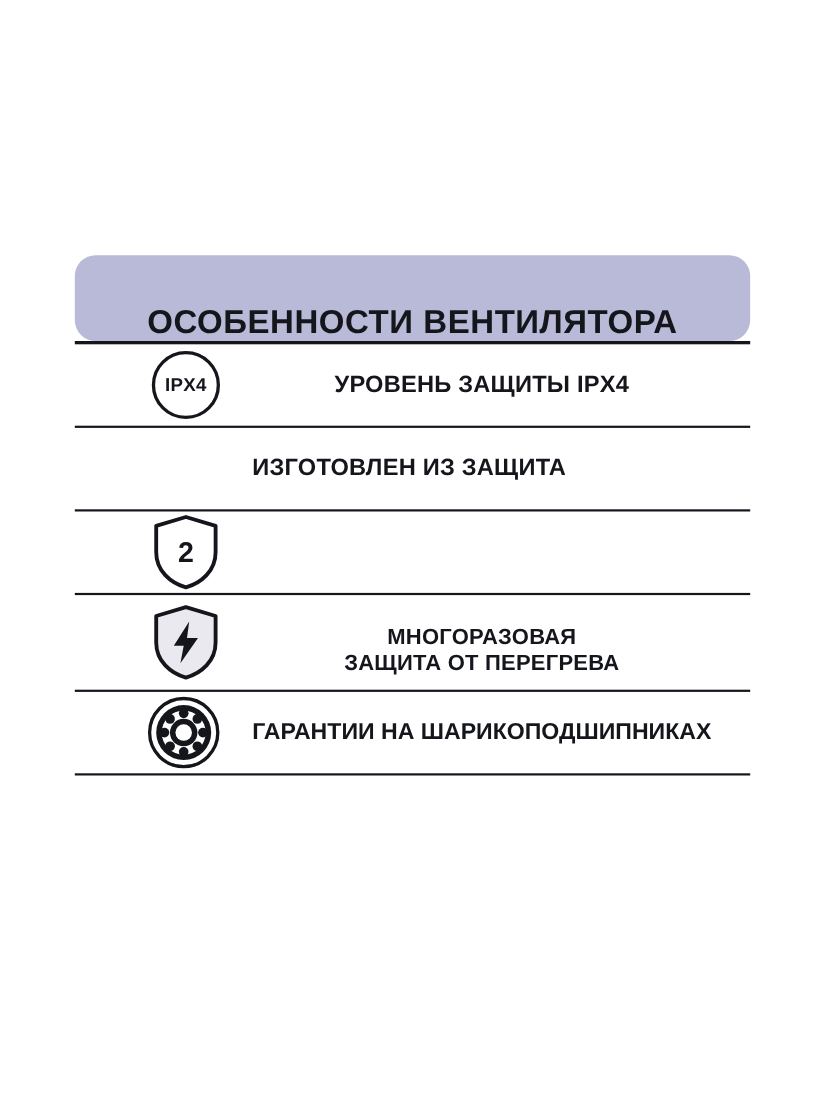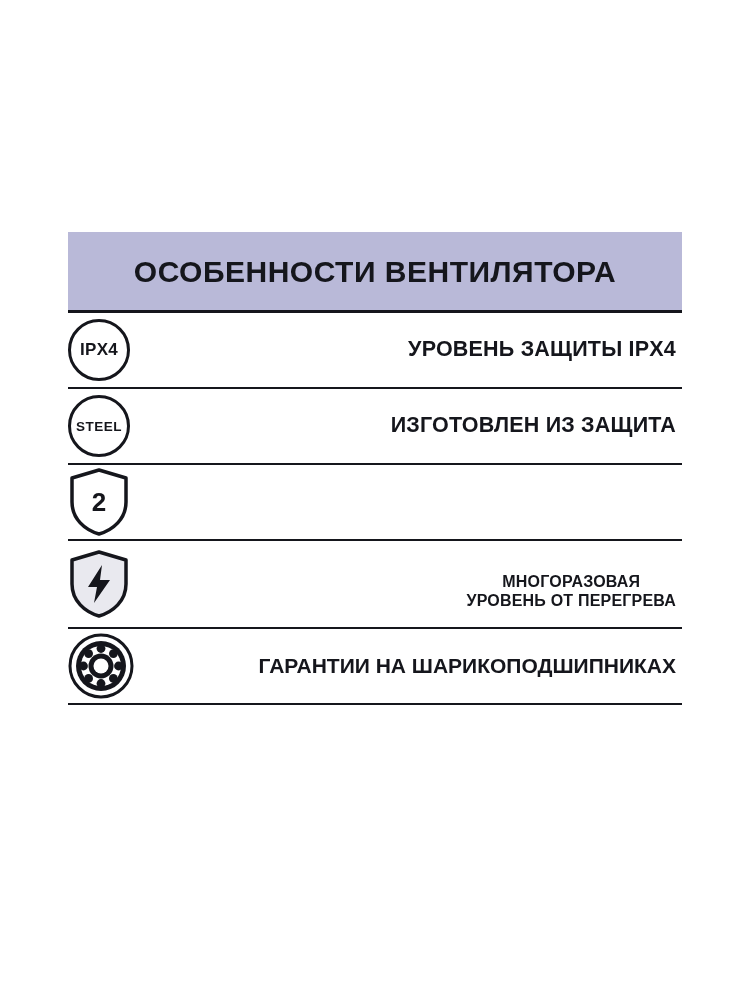--- a/index.html
+++ b/index.html
@@ -21,23 +21,24 @@
   .panel {
     position: absolute;
     left: 68px;
     top: 232px;
     width: 614px;
   }
   .panel-header {
     background: #b9b9d8;
     height: 78px;
     display: flex;
-    align-items: center;
+    align-items: flex-end;
     justify-content: center;
     box-sizing: border-box;
+    border-radius: 19px;
   }
   .panel-title {
     font-size: 30px;
     font-weight: bold;
     letter-spacing: 0.5px;
     color: #15161c;
     text-align: center;
     line-height: 1.1;
   }
   .rule {
@@ -52,39 +53,39 @@
     display: flex;
     align-items: center;
     min-height: 74px;
     box-sizing: border-box;
   }
   .row .icon-cell {
     width: 132px;
     flex: 0 0 132px;
     display: flex;
     align-items: center;
-    justify-content: flex-start;
+    justify-content: flex-end;
   }
   .row .label-cell {
     flex: 1 1 auto;
     display: flex;
     align-items: center;
-    justify-content: flex-end;
+    justify-content: center;
     padding-right: 6px;
   }
   .row-label {
     font-size: 21.5px;
     font-weight: bold;
     color: #15161c;
     text-align: center;
     line-height: 1.18;
     letter-spacing: 0.2px;
   }
   .row-label.small {
-    font-size: 16px;
+    font-size: 20px;
     margin-top: 15px;
   }
   .row-label.wide {
     font-size: 21px;
     letter-spacing: 0px;
   }
   .circle-badge {
     width: 62px;
     height: 62px;
     border: 3px solid #15161c;
@@ -127,25 +128,20 @@
         </div>
       </div>
       <div class="label-cell">
         <div class="row-label">УРОВЕНЬ ЗАЩИТЫ IPX4</div>
       </div>
     </div>
 
     <div class="rule thin"></div>
 
     <div class="row">
-      <div class="icon-cell">
-        <div class="circle-badge steel">
-          <span>STEEL</span>
-        </div>
-      </div>
       <div class="label-cell">
         <div class="row-label">ИЗГОТОВЛЕН ИЗ ЗАЩИТА</div>
       </div>
     </div>
 
     <div class="rule thin"></div>
 
     <div class="row">
       <div class="icon-cell">
         <div style="position:relative;width:62px;height:70px;">
@@ -166,21 +162,21 @@
         <div>
           <svg width="62" height="70" viewBox="0 0 62 70" aria-hidden="true">
             <path d="M31 3 L58 11 L58 35 C58 52 45 63 31 67 C17 63 4 52 4 35 L4 11 Z" fill="#e9e9ef" stroke="#15161c" stroke-width="3.5" stroke-linejoin="round"></path>
             <path d="M34 16 L20 38 L29 38 L26 54 L42 31 L32 31 Z" fill="#15161c"></path>
           </svg>
         </div>
       </div>
       <div class="label-cell">
         <div class="row-label small">
           <div>МНОГОРАЗОВАЯ</div>
-          <div>УРОВЕНЬ ОТ ПЕРЕГРЕВА</div>
+          <div>ЗАЩИТА ОТ ПЕРЕГРЕВА</div>
         </div>
       </div>
     </div>
 
     <div class="rule thin"></div>
 
     <div class="row">
       <div class="icon-cell">
         <div>
           <svg width="66" height="66" viewBox="0 0 66 66" aria-hidden="true">

